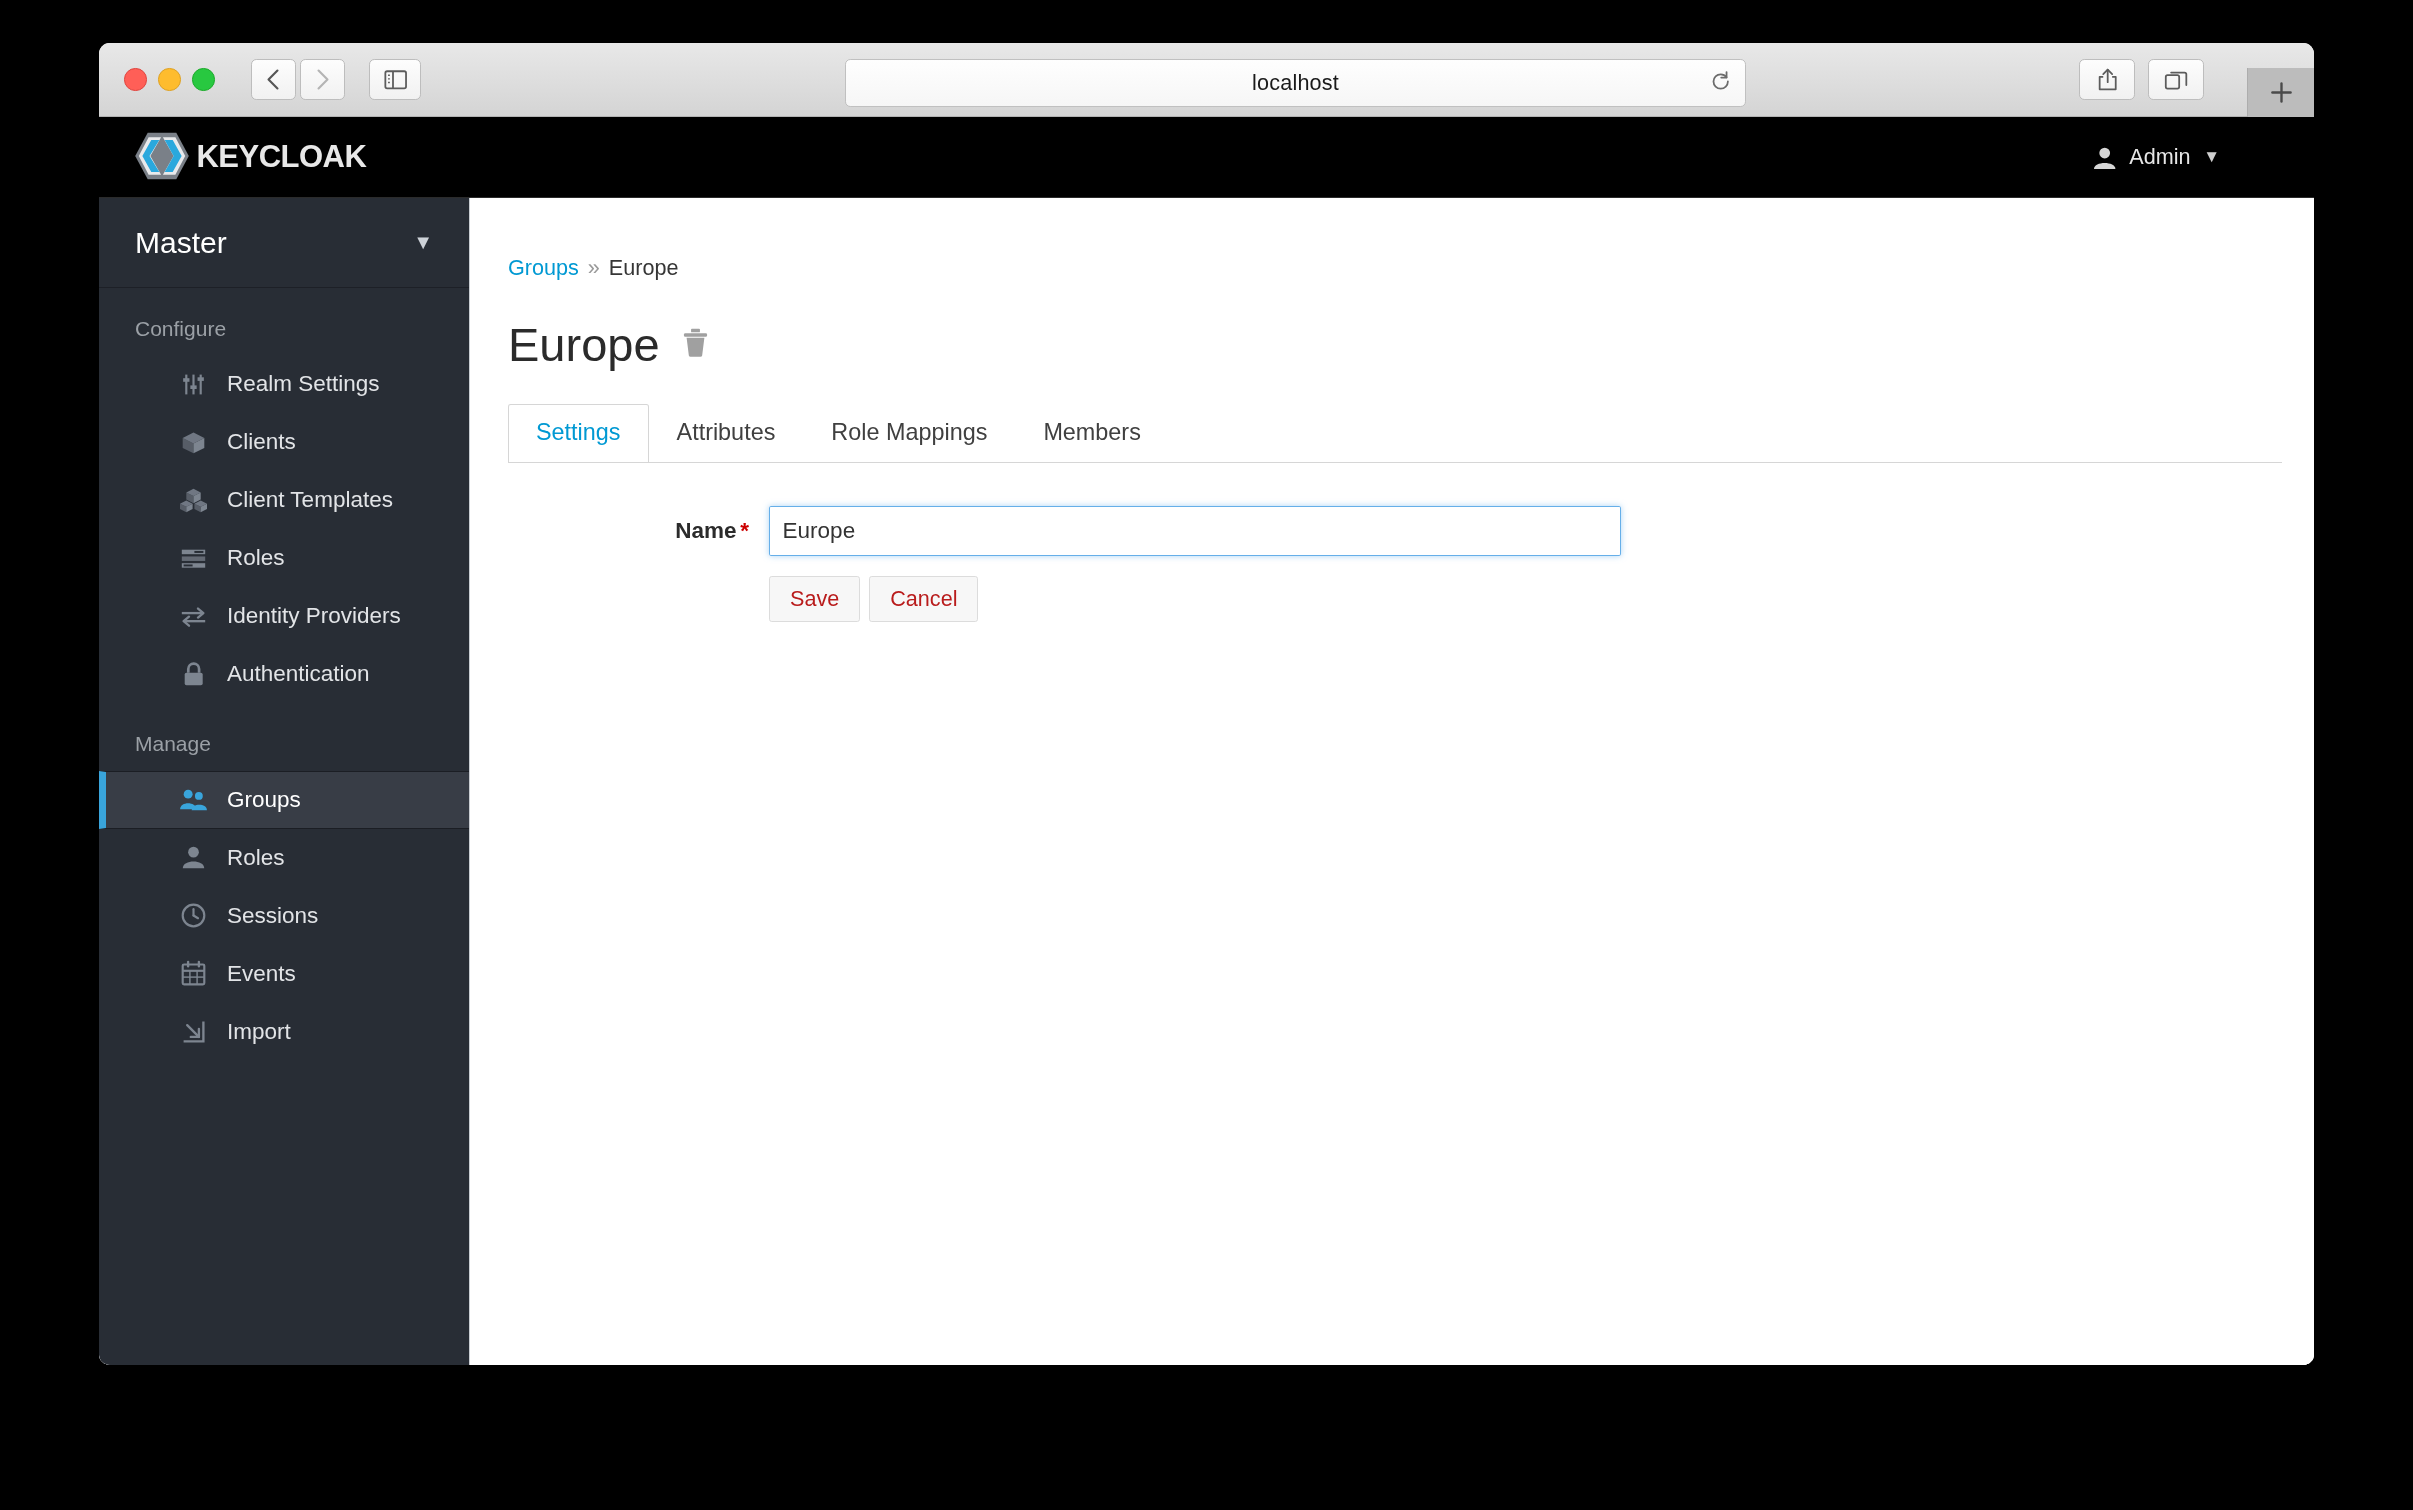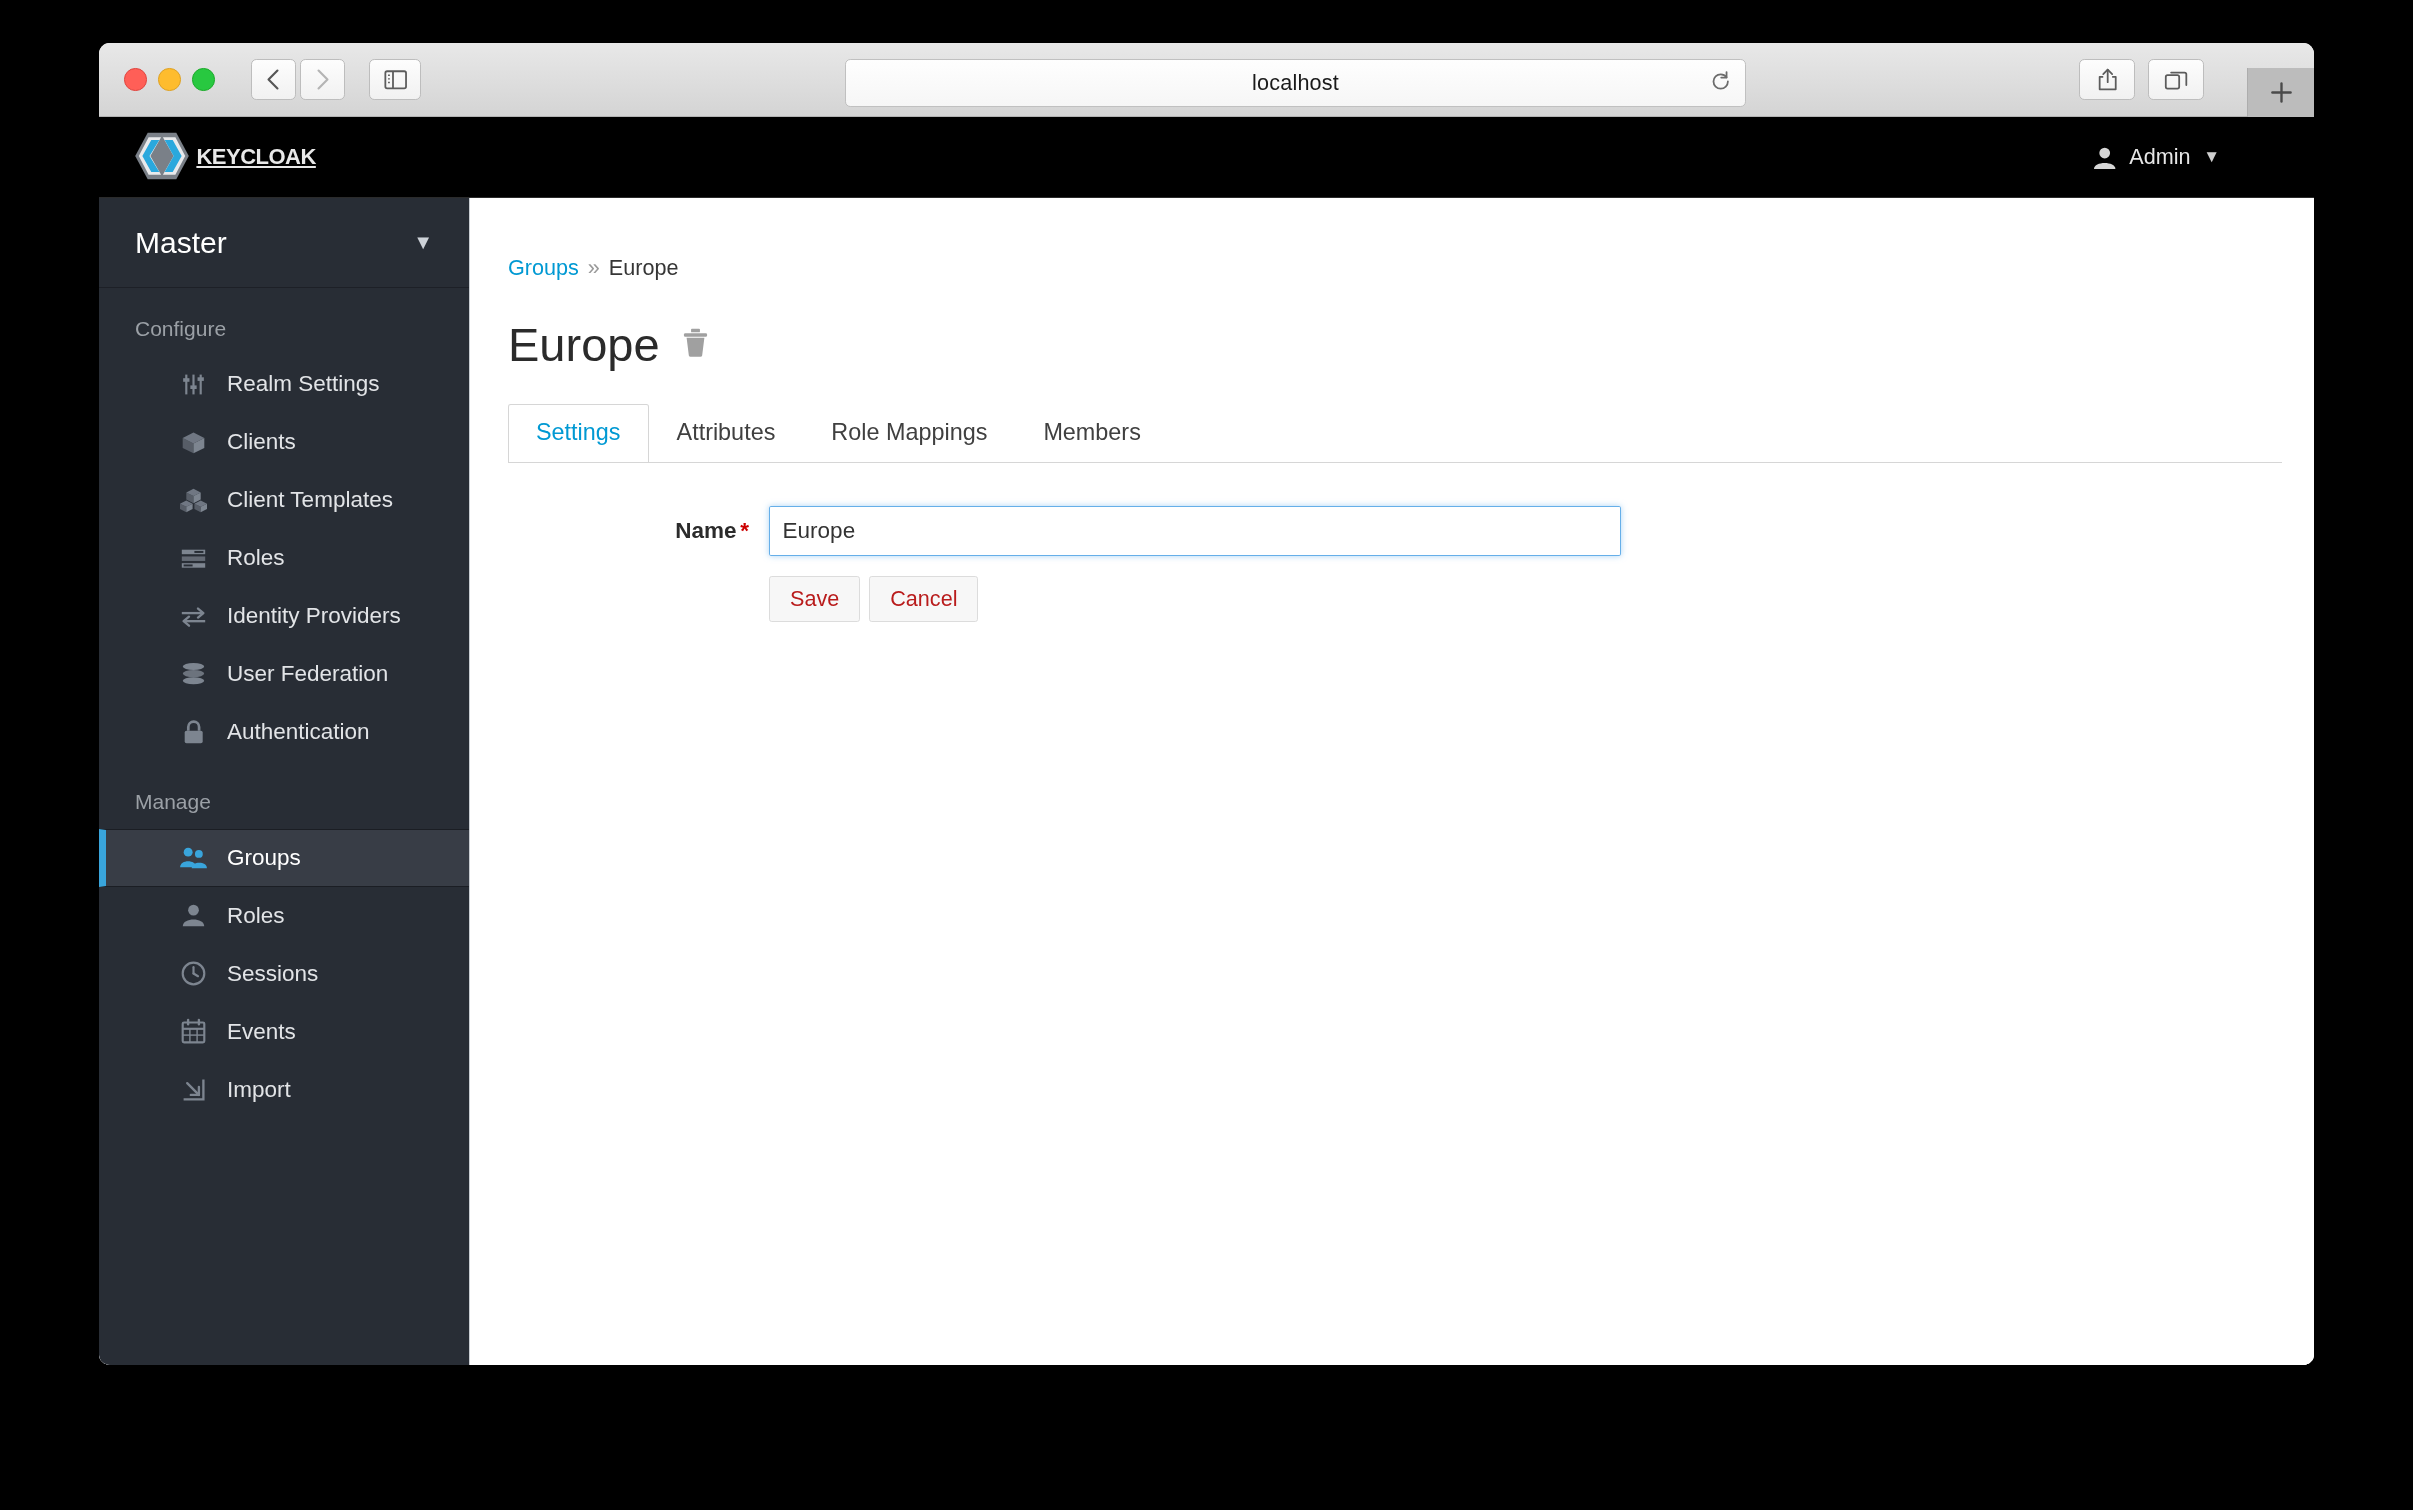--- a/index.html
+++ b/index.html
@@ -96,22 +96,22 @@
   #kc-header {
     height: 81px;
     background: #000;
     display: flex; align-items: center;
     justify-content: space-between;
     border-bottom: 0.9px solid #2b2b2b;
   }
   #kc-logo { display: flex; align-items: center; margin-left: 34px; }
   #kc-logo-mark { margin-right: 5.4px; }
   #kc-logo-text {
-    font-size: 22px; font-weight: bold;
-    color: #e8e8e8; letter-spacing: -0.5px; text-decoration: underline;
+    font-size: 31px; font-weight: bold;
+    color: #e8e8e8; letter-spacing: -0.5px;
   }
   #user-menu {
     display: flex; align-items: center; gap: 12.6px;
     margin-right: 94px;
     color: #e6e6e6; font-size: 21.6px;
   }
   #user-menu .chev { color: #cfcfcf; font-size: 17px; }
 
   #app-body { display: flex; height: 1167px; }
 
@@ -407,30 +407,20 @@
             <svg width="29" height="23.4" viewBox="0 0 32 26">
               <line x1="3" y1="9" x2="26" y2="9" stroke="currentColor" stroke-width="2.6"></line>
               <polyline points="21,4 27,9 21,14" fill="none" stroke="currentColor" stroke-width="2.6" stroke-linecap="round" stroke-linejoin="round"></polyline>
               <line x1="29" y1="18" x2="6" y2="18" stroke="currentColor" stroke-width="2.6"></line>
               <polyline points="11,13 5,18 11,23" fill="none" stroke="currentColor" stroke-width="2.6" stroke-linecap="round" stroke-linejoin="round"></polyline>
             </svg>
           </span>
           <span>Identity Providers</span>
         </div>
 
-        <div class="nav-item">
-          <span class="nav-icon">
-            <svg width="27" height="25" viewBox="0 0 30 28">
-              <ellipse cx="15" cy="5" rx="12" ry="4" fill="currentColor"></ellipse>
-              <ellipse cx="15" cy="13" rx="12" ry="4" fill="currentColor" opacity=".8"></ellipse>
-              <ellipse cx="15" cy="21" rx="12" ry="4" fill="currentColor"></ellipse>
-            </svg>
-          </span>
-          <span>User Federation</span>
-        </div>
 
         <div class="nav-item">
           <span class="nav-icon">
             <svg width="23.4" height="27" viewBox="0 0 26 30">
               <path d="M7,13 L7,9 A6,6 0 0 1 19,9 L19,13" fill="none" stroke="currentColor" stroke-width="3"></path>
               <rect x="3" y="13" width="20" height="14" rx="2" fill="currentColor"></rect>
             </svg>
           </span>
           <span>Authentication</span>
         </div>

